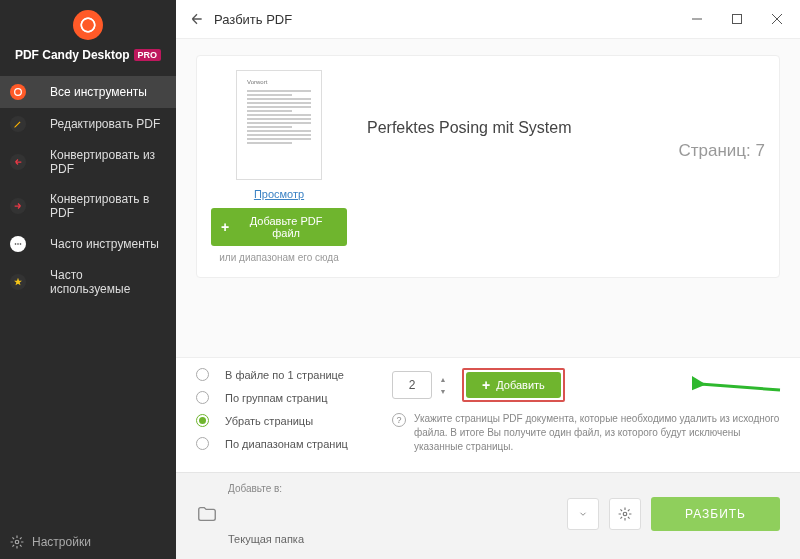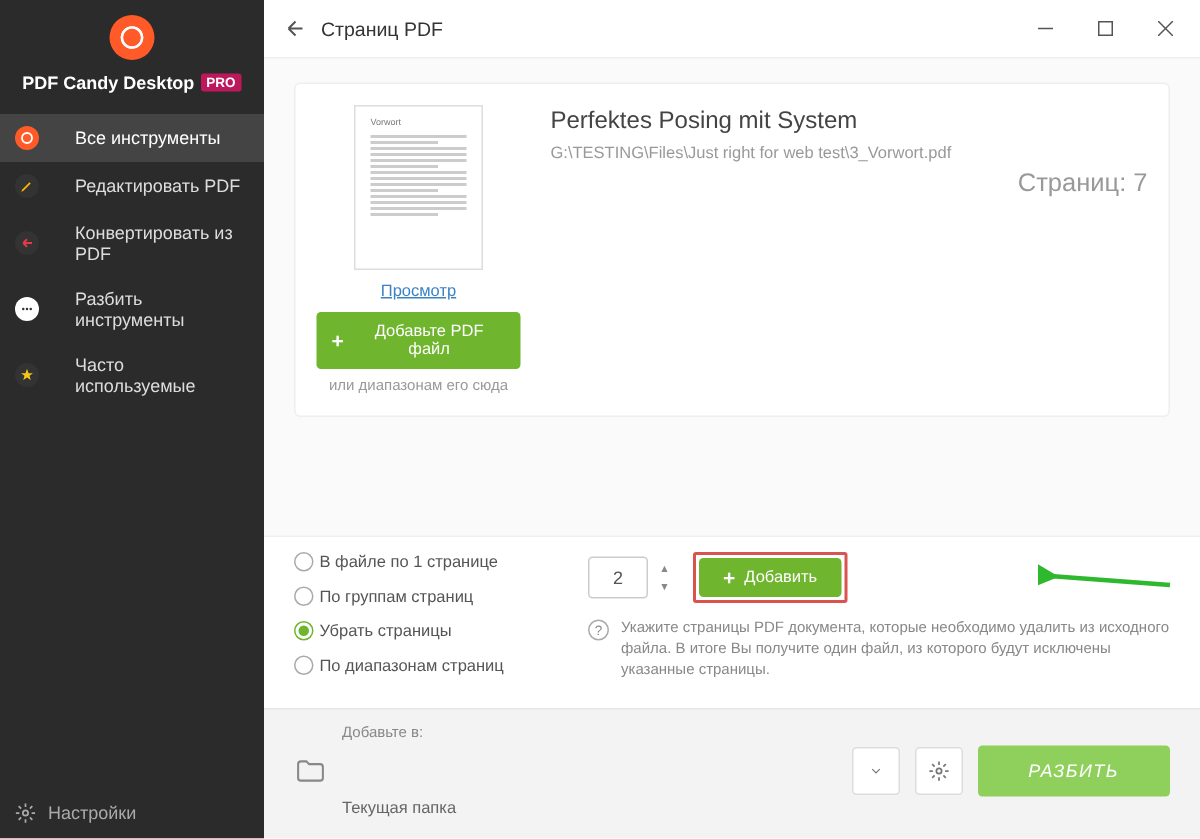--- a/index.html
+++ b/index.html
@@ -30,51 +30,51 @@
 .content { flex: 1; padding: 16px 20px 0 20px; overflow: hidden; }
 .file-card { display: flex; gap: 20px; border: 1px solid #eee; border-radius: 4px; padding: 14px; background: #fff; }
 .thumb-col { display: flex; flex-direction: column; align-items: center; width: 136px; }
 .thumb { width: 86px; height: 110px; border: 1px solid #ddd; background: #fff; padding: 8px 10px; display: flex; flex-direction: column; gap: 2px; }
 .thumb-title { font-size: 6px; color: #777; margin-bottom: 3px; }
 .thumb-line { height: 2px; background: #ccc; }
 .thumb-line.short { width: 70%; }
 .preview-link { color: #3b82c4; font-size: 11px; margin-top: 8px; text-decoration: underline; cursor: pointer; }
 .add-btn { margin-top: 8px; background: #6fb52e; color: #fff; border: none; border-radius: 3px; font-size: 11px; padding: 7px 10px; display: flex; align-items: center; gap: 6px; cursor: pointer; width: 136px; justify-content: center; }
 .drag-hint { font-size: 10px; color: #999; margin-top: 6px; }
-.file-info { flex: 1; padding-top: 2px; }
+.file-info { flex: 1; padding-top: 2px; margin-top: 47px; }
 .file-title { font-size: 16px; color: #444; font-weight: 400; }
 .file-path { font-size: 11px; color: #999; margin-top: 6px; }
 .file-pages { font-size: 17px; color: #999; margin-top: 4px; text-align: right; }
 
 
 .bottom { position: absolute; bottom: 0; left: 0; right: 0; background: #fff; }
 .options-row { display: flex; padding: 10px 20px 6px; gap: 20px; border-top: 1px solid #eee; }
 .radio-col { width: 176px; display: flex; flex-direction: column; gap: 10px; font-size: 11px; color: #555; }
-.radio-item { display: flex; align-items: center; gap: 4px; cursor: pointer; }
+.radio-item { display: flex; align-items: center; gap: 16px; cursor: pointer; }
 .radio { width: 13px; height: 13px; border: 1.5px solid #aaa; border-radius: 50%; display: inline-flex; align-items: center; justify-content: center; flex-shrink: 0; }
 .radio.checked { border-color: #6fb52e; }
 .radio.checked::after { content: ""; width: 7px; height: 7px; background: #6fb52e; border-radius: 50%; }
 .config-col { flex: 1; }
 .config-top { display: flex; align-items: center; gap: 12px; position: relative; }
 .num-input { width: 40px; height: 28px; border: 1px solid #ccc; border-radius: 3px; text-align: center; font-size: 12px; color: #555; background: #fff; }
 .spinner { display: flex; flex-direction: column; margin-left: -8px; }
 .spin-btn { width: 14px; height: 12px; font-size: 7px; color: #888; display: flex; align-items: center; justify-content: center; cursor: pointer; }
 .add-range { border: 2px solid #d9534f; padding: 2px; border-radius: 2px; display: inline-flex; }
 .add-range-btn { background: #6fb52e; color: #fff; border: none; border-radius: 3px; font-size: 11px; padding: 6px 16px; display: flex; align-items: center; gap: 6px; cursor: pointer; }
 .arrow-annot { position: absolute; left: 300px; top: 8px; pointer-events: none; }
 .hint-row { display: flex; gap: 8px; margin-top: 10px; font-size: 10px; color: #888; line-height: 1.4; }
 .hint-icon { width: 14px; height: 14px; border: 1px solid #aaa; border-radius: 50%; font-size: 9px; color: #888; display: flex; align-items: center; justify-content: center; flex-shrink: 0; margin-top: 1px; }
 
 .action-bar { display: flex; align-items: center; padding: 10px 20px 14px; gap: 10px; background: #f3f3f3; border-top: 1px solid #e5e5e5; margin-top: 12px; }
 .folder-icon { color: #888; }
 .save-block { display: flex; flex-direction: column; font-size: 10px; color: #888; flex: 1; }
 .save-label { font-size: 10px; }
 .save-path { font-size: 11px; color: #666; margin-top: 39px; }
 .dd-btn, .gear-btn { width: 32px; height: 32px; border: 1px solid #ddd; background: #fff; border-radius: 3px; display: flex; align-items: center; justify-content: center; color: #777; cursor: pointer; }
-.split-btn { background: #8fcf5c; color: #fff; border: none; border-radius: 3px; font-size: 12px; letter-spacing: 1px; padding: 10px 34px; cursor: pointer; font-style: italic; }
+.split-btn { background: #8fcf5c; color: #fff; border: none; border-radius: 3px; font-size: 12px; letter-spacing: 1px; padding: 10px 34px; cursor: pointer; }
 .plus { font-size: 14px; font-weight: bold; line-height: 1; }
 </style>
 </head>
 <body>
 
 <aside class="sidebar">
   <div class="brand">
     <div class="brand-logo">
       <svg viewBox="0 0 24 24" fill="none" stroke="#fff" stroke-width="2">
           <circle cx="12" cy="12" r="9"></circle>
@@ -105,28 +105,36 @@
     </div>
     <div class="nav-item">
       <span class="nav-icon" style="background:#333">
         <svg width="10" height="10" viewBox="0 0 24 24" fill="#e63946">
             <path d="M20 12H6m0 0l6-6m-6 6l6 6" stroke="#e63946" stroke-width="3" fill="none"></path>
           </svg>
       </span>
       <span>Конвертировать из PDF</span>
     </div>
     <div class="nav-item">
+      <span class="nav-icon" style="background:#333">
+        <svg width="10" height="10" viewBox="0 0 24 24" fill="#e63946">
+            <path d="M4 12h14m0 0l-6-6m6 6l-6 6" stroke="#e63946" stroke-width="3" fill="none"></path>
+          </svg>
+      </span>
+      <span>Конвертировать в PDF</span>
+    </div>
+    <div class="nav-item">
       <span class="nav-icon" style="background:#fff">
         <svg width="10" height="10" viewBox="0 0 24 24" fill="#333">
             <circle cx="6" cy="12" r="2"></circle>
             <circle cx="12" cy="12" r="2"></circle>
             <circle cx="18" cy="12" r="2"></circle>
           </svg>
       </span>
-      <span>Разбить инструменты</span>
+      <span>Часто инструменты</span>
     </div>
     <div class="nav-item">
       <span class="nav-icon" style="background:#333">
         <svg width="10" height="10" viewBox="0 0 24 24" fill="#f5c518">
             <path d="M12 2l2.5 7h7l-5.5 4 2 7-6-4-6 4 2-7L2.5 9h7z"></path>
           </svg>
       </span>
       <span>Часто используемые</span>
     </div>
   </nav>
@@ -141,21 +149,21 @@
   </div>
 </aside>
 
 <main class="main">
   <div class="titlebar">
     <div class="back-btn">
       <svg width="16" height="16" viewBox="0 0 24 24" fill="none" stroke="currentColor" stroke-width="2">
           <path d="M19 12H5m0 0l7-7m-7 7l7 7"></path>
         </svg>
     </div>
-    <div class="title">Страниц PDF</div>
+    <div class="title">Разбить PDF</div>
     <div class="win-controls">
       <div class="win-btn">
           <svg width="10" height="10">
             <line x1="0" y1="5" x2="10" y2="5" stroke="#555" stroke-width="1"></line>
           </svg>
         </div>
       <div class="win-btn">
           <svg width="10" height="10">
             <rect x="0.5" y="0.5" width="9" height="9" fill="none" stroke="#555"></rect>
           </svg>
@@ -191,21 +199,20 @@
         </div>
         <a class="preview-link">Просмотр</a>
         <button class="add-btn">
           <span class="plus">+</span>
           <span>Добавьте PDF файл</span>
         </button>
         <div class="drag-hint">или диапазонам его сюда</div>
       </div>
       <div class="file-info">
         <div class="file-title">Perfektes Posing mit System</div>
-        <div class="file-path">G:\TESTING\Files\Just right for web test\3_Vorwort.pdf</div>
         <div class="file-pages">Страниц: 7</div>
       </div>
     </div>
   </div>
 
   <div class="bottom">
     <div class="options-row">
       <div class="radio-col">
         <label class="radio-item">
           <span class="radio"></span>

